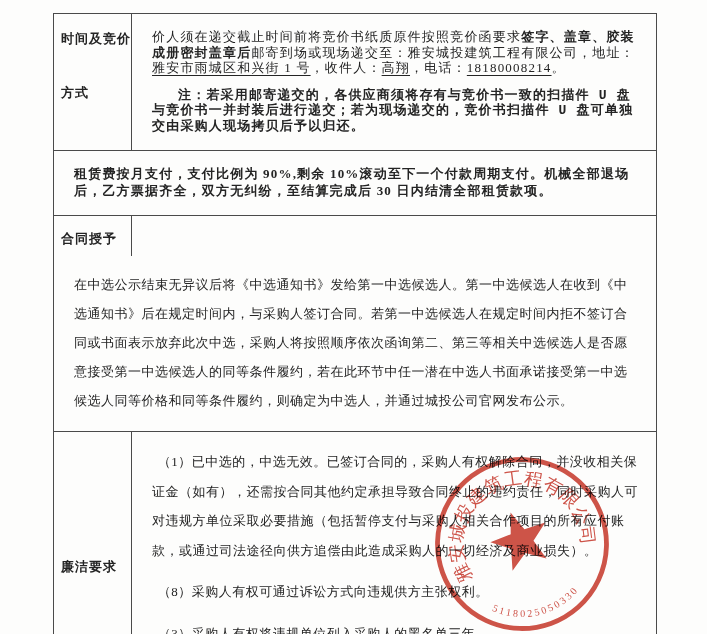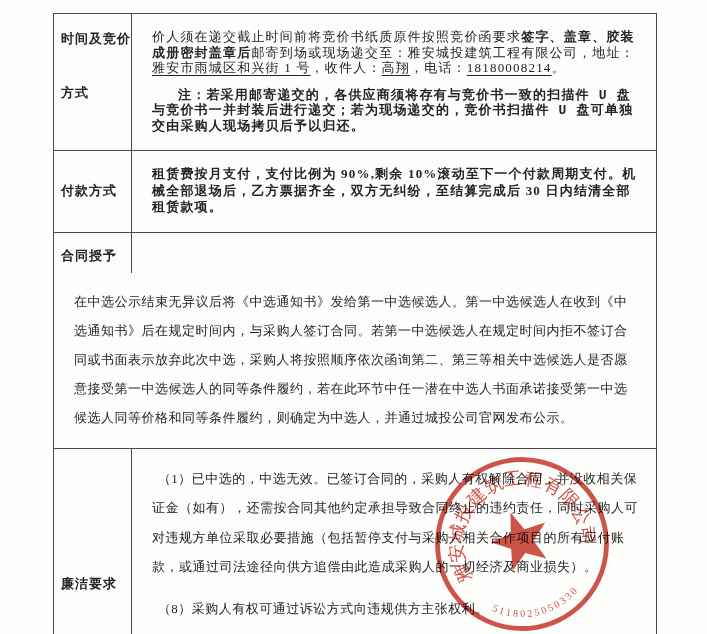--- a/index.html
+++ b/index.html
@@ -78,23 +78,20 @@
       <span class="label-line">时间及竞价</span>
       <span class="label-line">方式</span>
     </div>
     <div class="content-cell">
         <p class="para"><span>价人须在递交截止时间前将竞价书纸质原件按照竞价函要求</span><span class="b">签字、盖章、胶装成册密封盖章后</span><span>邮寄到场或现场递交至：雅安城投建筑工程有限公司，地址：</span><span class="u">雅安市雨城区和兴街 1 号</span><span>，收件人：</span><span class="u">高翔</span><span>，电话：</span><span class="u">18180008214</span><span>。</span></p>
         <p class="para indent-em2 gap"><span class="b">注：若采用邮寄递交的，各供应商须将存有与竞价书一致的扫描件 U 盘与竞价书一并封装后进行递交；若为现场递交的，竞价书扫描件 U 盘可单独交由采购人现场拷贝后予以归还。</span></p>
       </div>
   </div>
 
   <div class="row r2">
-    <div class="label-cell v-center">
-      <span class="label-line">付款方式</span>
-    </div>
     <div class="content-cell">
         <p class="para"><span class="b">租赁费按月支付，支付比例为 90%,剩余 10%滚动至下一个付款周期支付。机械全部退场后，乙方票据齐全，双方无纠纷，至结算完成后 30 日内结清全部租赁款项。</span></p>
       </div>
   </div>
 
   <div class="row r3">
     <div class="label-cell v-top3">
       <span class="label-line">合同授予</span>
     </div>
     <div class="content-cell">

